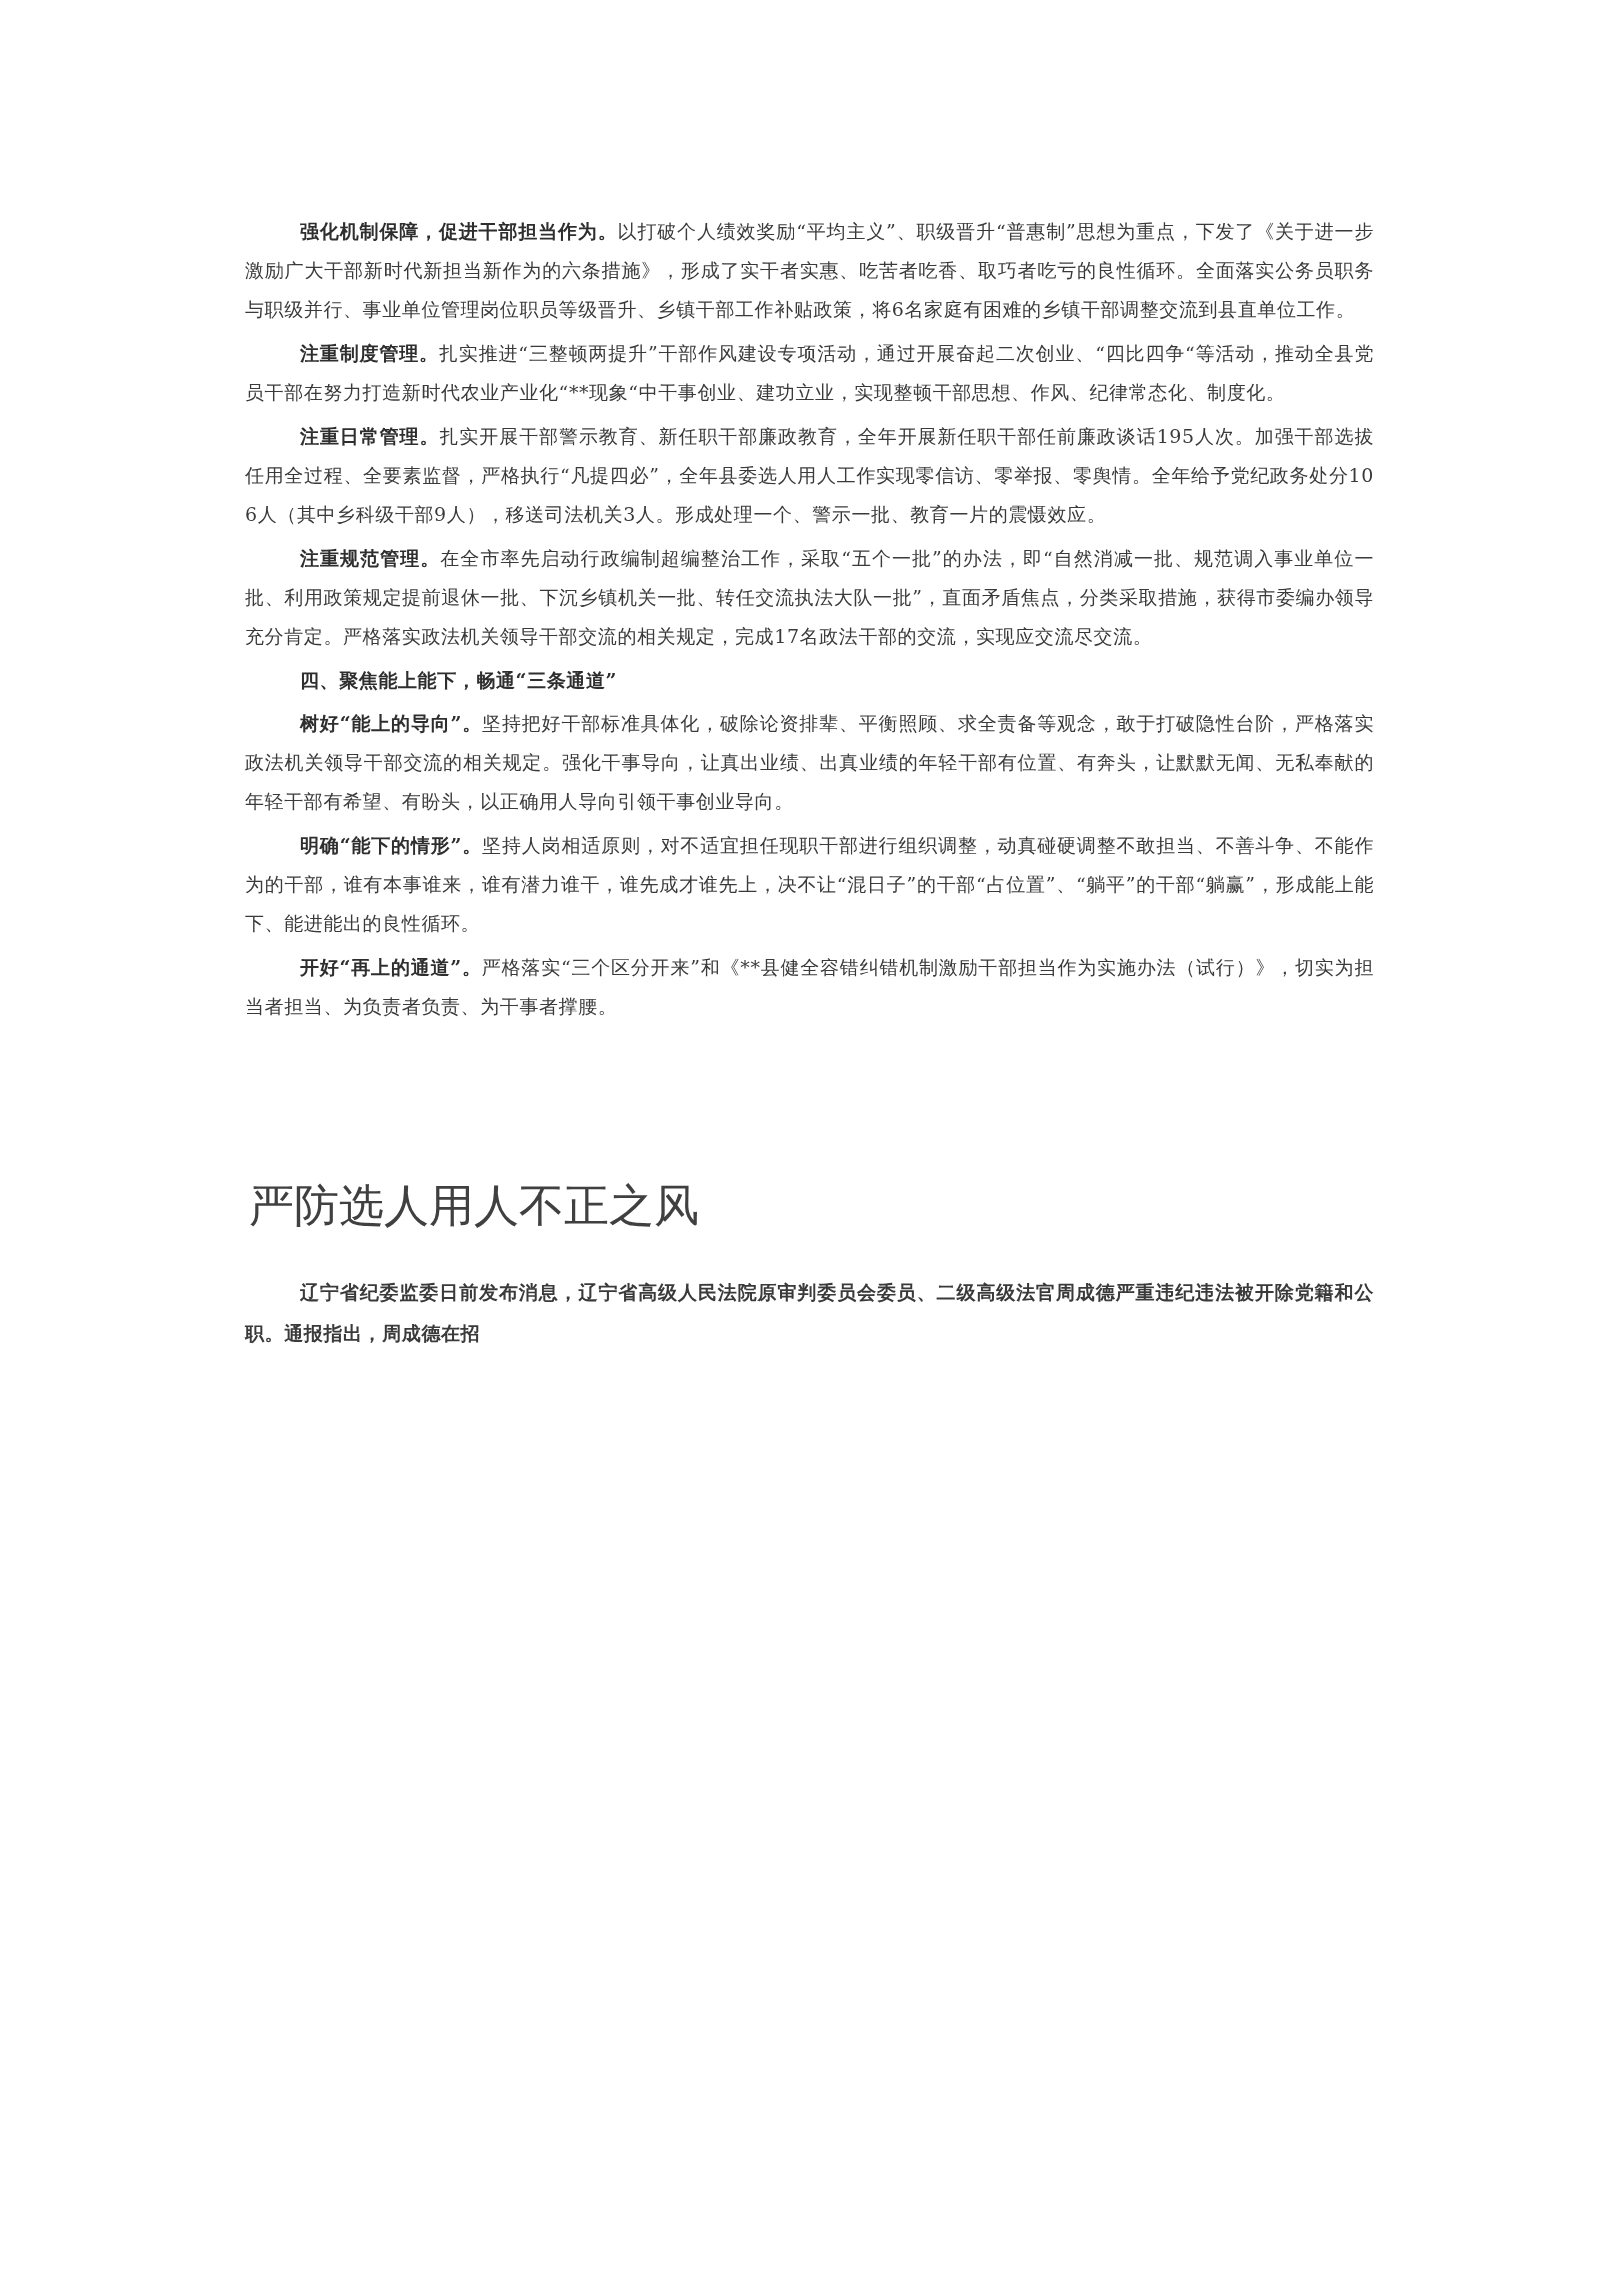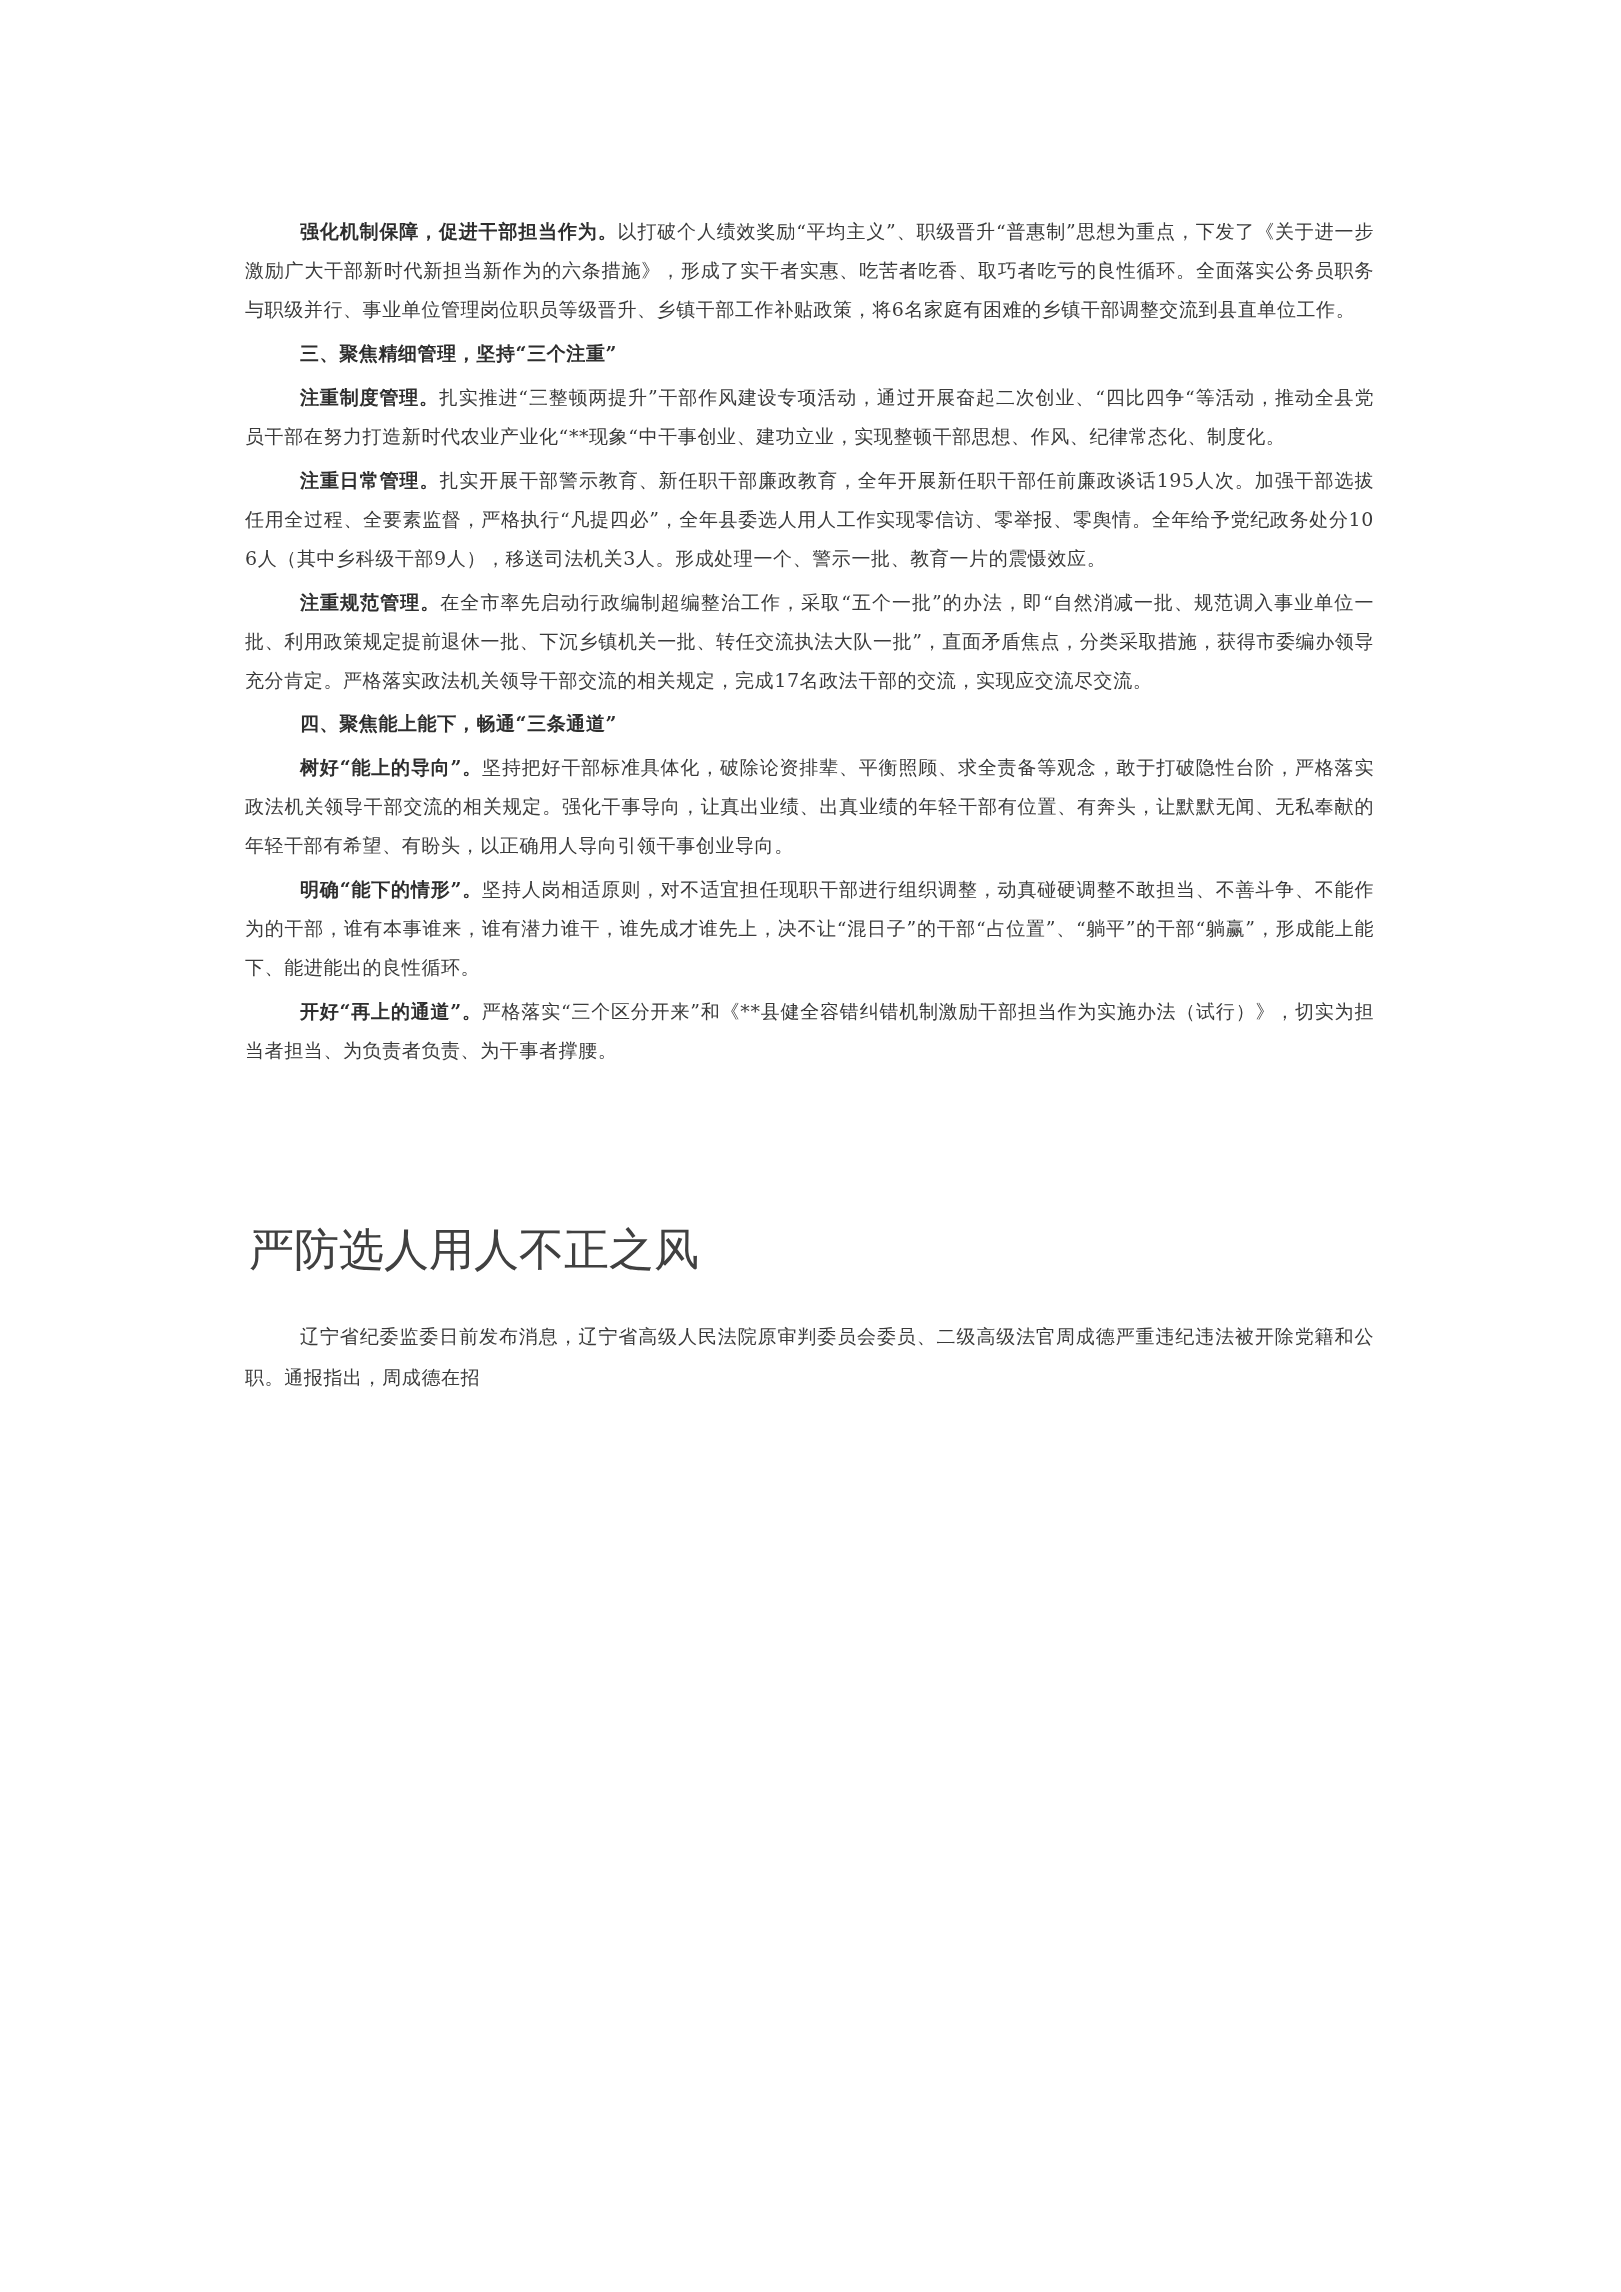--- a/index.html
+++ b/index.html
@@ -46,30 +46,30 @@
     font-family: "DejaVu Sans", "Liberation Sans", sans-serif;
     font-weight: normal;
     font-size: 45px;
     line-height: 59px;
     color: #404040;
     letter-spacing: 0px;
   }
   .section-body p {
     margin-bottom: 2px;
     line-height: 41px;
+    font-weight: bold;
   }
 </style>
 </head>
 <body>
 
 <div class="page">
 
   <p><b>强化机制保障，促进干部担当作为。</b><span>以打破个人绩效奖励“平均主义”、职级晋升“普惠制”思想为重点，下发了《关于进一步激励广大干部新时代新担当新作为的六条措施》，形成了实干者实惠、吃苦者吃香、取巧者吃亏的良性循环。全面落实公务员职务与职级并行、事业单位管理岗位职员等级晋升、乡镇干部工作补贴政策，将6名家庭有困难的乡镇干部调整交流到县直单位工作。</span></p>
 
-  <p class="heading">三、聚焦精细管理，坚持“三个注重”</p>
 
   <p><b>注重制度管理。</b><span>扎实推进“三整顿两提升”干部作风建设专项活动，通过开展奋起二次创业、“四比四争“等活动，推动全县党员干部在努力打造新时代农业产业化“**现象“中干事创业、建功立业，实现整顿干部思想、作风、纪律常态化、制度化。</span></p>
 
   <p><b>注重日常管理。</b><span>扎实开展干部警示教育、新任职干部廉政教育，全年开展新任职干部任前廉政谈话195人次。加强干部选拔任用全过程、全要素监督，严格执行“凡提四必”，全年县委选人用人工作实现零信访、零举报、零舆情。全年给予党纪政务处分106人（其中乡科级干部9人），移送司法机关3人。形成处理一个、警示一批、教育一片的震慑效应。</span></p>
 
   <p><b>注重规范管理。</b><span>在全市率先启动行政编制超编整治工作，采取“五个一批”的办法，即“自然消减一批、规范调入事业单位一批、利用政策规定提前退休一批、下沉乡镇机关一批、转任交流执法大队一批”，直面矛盾焦点，分类采取措施，获得市委编办领导充分肯定。严格落实政法机关领导干部交流的相关规定，完成17名政法干部的交流，实现应交流尽交流。</span></p>
 
   <p class="heading">四、聚焦能上能下，畅通“三条通道”</p>
 
   <p><b>树好“能上的导向”。</b><span>坚持把好干部标准具体化，破除论资排辈、平衡照顾、求全责备等观念，敢于打破隐性台阶，严格落实政法机关领导干部交流的相关规定。强化干事导向，让真出业绩、出真业绩的年轻干部有位置、有奔头，让默默无闻、无私奉献的年轻干部有希望、有盼头，以正确用人导向引领干事创业导向。</span></p>

